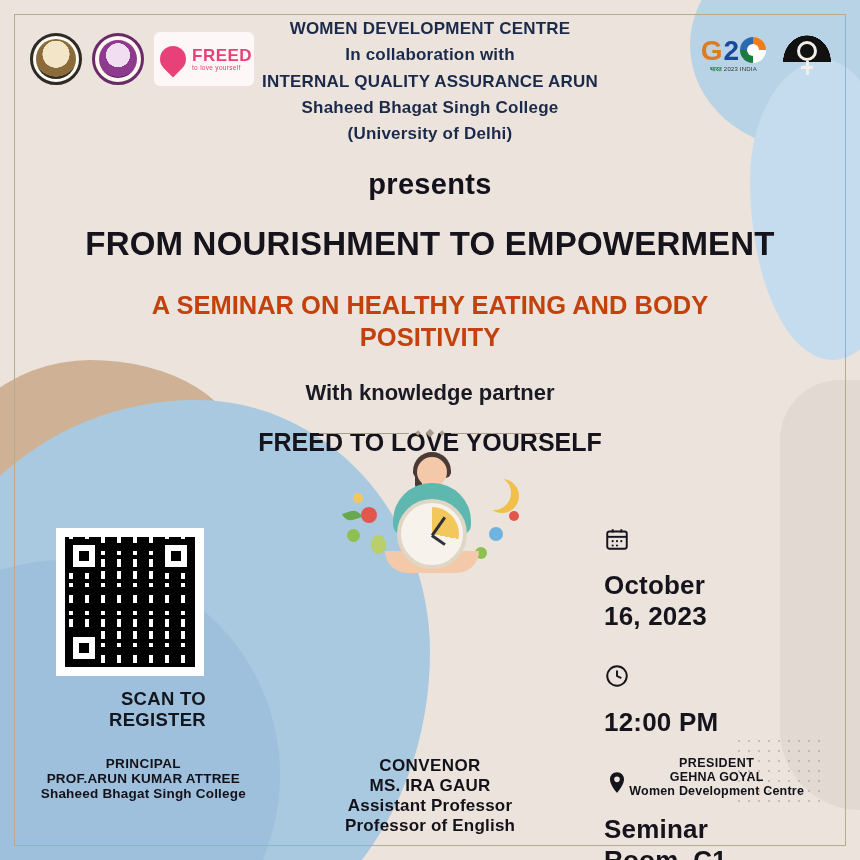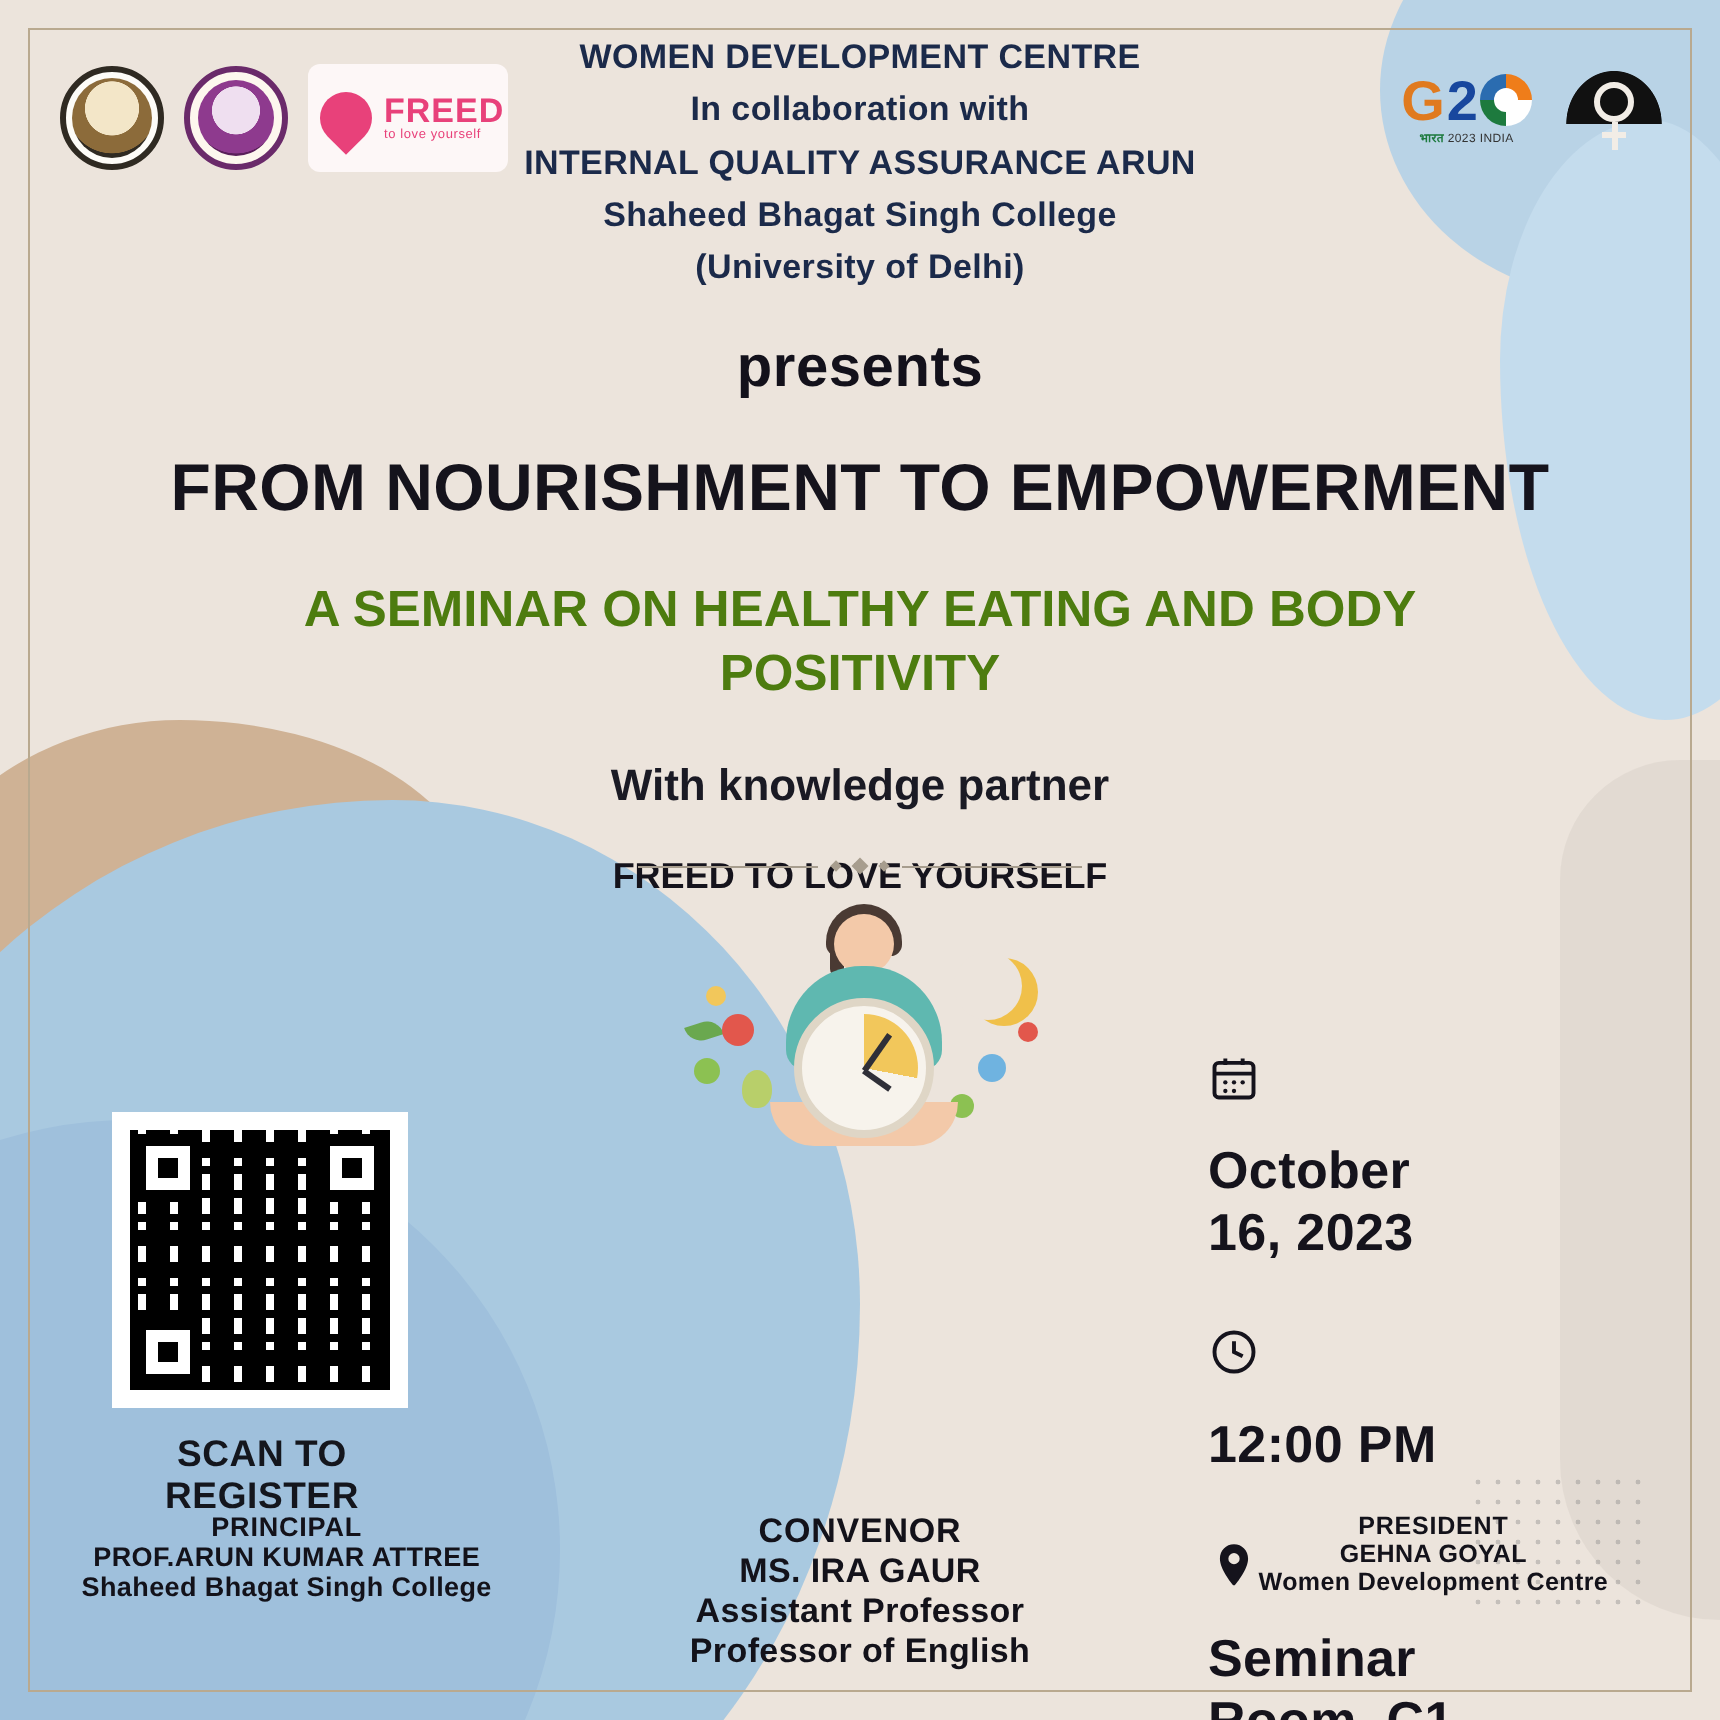--- a/index.html
+++ b/index.html
@@ -173,31 +173,31 @@
     font-size: 29px; font-weight: 800; color: #13111b;
     letter-spacing: .3px;
   }
   .title {
     margin-top: 24px;
     font-size: 33px; font-weight: 800; color: #15131c;
     letter-spacing: .2px;
   }
   .subtitle {
     margin-top: 26px;
-    font-size: 25.5px; font-weight: 800; color: #4d7c0f;
+    font-size: 25.5px; font-weight: 800; color: #c2410c;
     line-height: 1.28;
     padding: 0 90px;
   }
   .kp {
     margin-top: 26px;
     font-size: 22px; font-weight: 700; color: #1a1a24;
   }
   .partner {
     margin-top: 22px;
-    font-size: 18px; font-weight: 800; color: #15131c;
+    font-size: 25px; font-weight: 800; color: #15131c;
   }
 
   
   .divider {
     position: absolute; left: 50%; top: 430px; transform: translateX(-50%);
     display: flex; align-items: center; gap: 7px;
     color: #8d8374;
   }
   .divider .bar { width: 90px; height: 1px; background: #a79d8e; }
   .divider .dia {
@@ -272,22 +272,22 @@
   .v6 { right: 6px; top: 56px; width: 10px; height: 10px; background: #e2574c; }
   .v7 { right: 38px; top: 92px; width: 12px; height: 12px; background: #8cc152; }
   .leaf {
     position: absolute; left: 8px; top: 56px;
     width: 18px; height: 9px; background: #6aa84f;
     border-radius: 0 12px 0 12px; transform: rotate(-18deg);
   }
 
   
   .qr-block {
-    position: absolute; left: 56px; top: 556px;
-    width: 150px; text-align: center;
+    position: absolute; left: 56px; top: 528px;
+    width: 150px; text-align: right;
   }
   .qr {
     width: 148px; height: 148px; background: #fff; padding: 9px;
   }
   .qr-grid {
     width: 100%; height: 100%;
     background-color: #fff;
     background-image:
       repeating-linear-gradient(90deg, #000 0 4px, transparent 4px 8px),
       repeating-linear-gradient(0deg, #000 0 4px, transparent 4px 12px),

